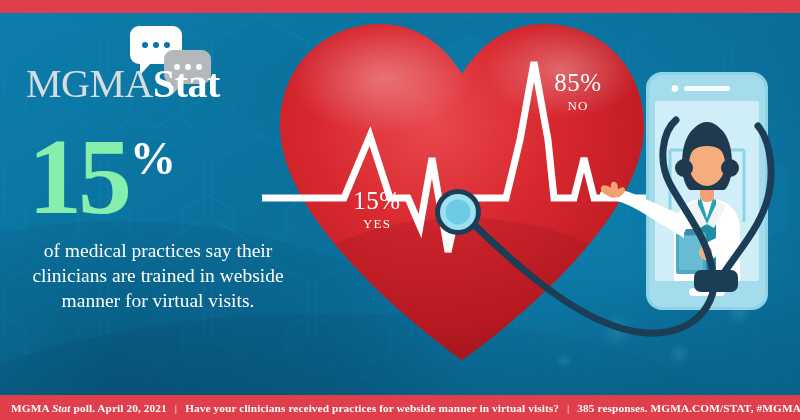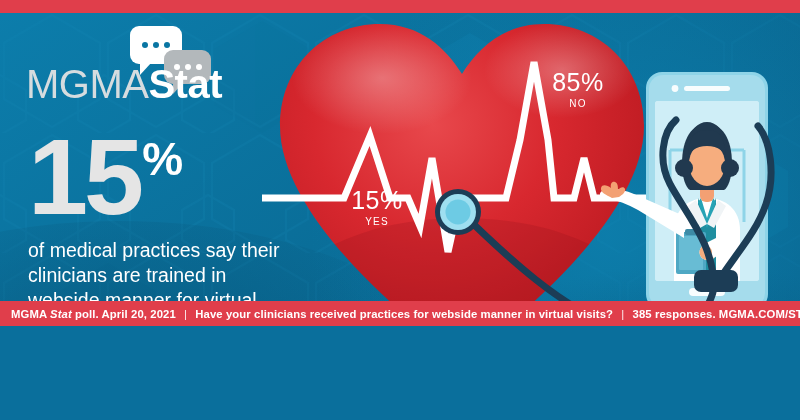--- a/index.html
+++ b/index.html
@@ -4,23 +4,24 @@
 <style>
   * { box-sizing: border-box; margin: 0; padding: 0; }
   html, body {
     width: 800px; height: 420px;
     overflow: hidden;
     font-family: "Liberation Sans", sans-serif;
     background: #0a6f9c;
   }
   #stage {
     position: relative;
-    width: 800px; height: 326px;
+    width: 800px; height: 420px;
     overflow: hidden;
     background: #0a76a3;
+    font-family: Liberation Serif, serif;
   }
 
   
   .top-rule {
     position: absolute; left: 0; top: 0;
     width: 800px; height: 13px;
     background: #e03e4b;
     z-index: 40;
   }
 
@@ -101,21 +102,21 @@
   }
   .logo-mgma { color: #d6dcdf; font-weight: 300; }
   .logo-stat { color: #ffffff; font-weight: 700; }
 
   
   .stat-block {
     position: absolute; left: 28px; top: 128px;
     z-index: 25;
   }
   .stat-number {
-    color: #e5e5e5;
+    color: #86efac;
     font-size: 108px;
     line-height: 98px;
     font-weight: 700;
     letter-spacing: -4px;
     display: inline-block;
   }
   .stat-pct {
     color: #ffffff;
     font-size: 46px;
     font-weight: 700;
@@ -125,40 +126,41 @@
     left: 2px;
     letter-spacing: -1px;
   }
   .stat-copy {
     margin-top: 12px;
     color: #ffffff;
     font-size: 19.5px;
     line-height: 25px;
     font-weight: 400;
     max-width: 260px;
+    text-align: center;
   }
 
   
   .heart-wrap {
     position: absolute; left: 262px; top: 8px;
     width: 400px; height: 370px;
     z-index: 12;
   }
   .heart-wrap svg { display: block; }
 
   
   .lbl {
     position: absolute;
     color: #ffffff;
     text-align: center;
     z-index: 22;
     line-height: 1;
   }
   .lbl .pct { font-size: 25px; font-weight: 400; letter-spacing: .5px; display: block; }
-  .lbl .ans { font-size: 10px; font-weight: 400; letter-spacing: 1.2px; display: block; margin-top: 4px; }
+  .lbl .ans { font-size: 13px; font-weight: 400; letter-spacing: 1.2px; display: block; margin-top: 4px; }
   .lbl-yes { left: 344px; top: 188px; width: 66px; }
   .lbl-no  { left: 542px; top: 70px;  width: 72px; }
 
   
   .phone {
     position: absolute; left: 646px; top: 72px;
     width: 122px; height: 238px;
     z-index: 16;
   }
   .phone svg { display: block; }

